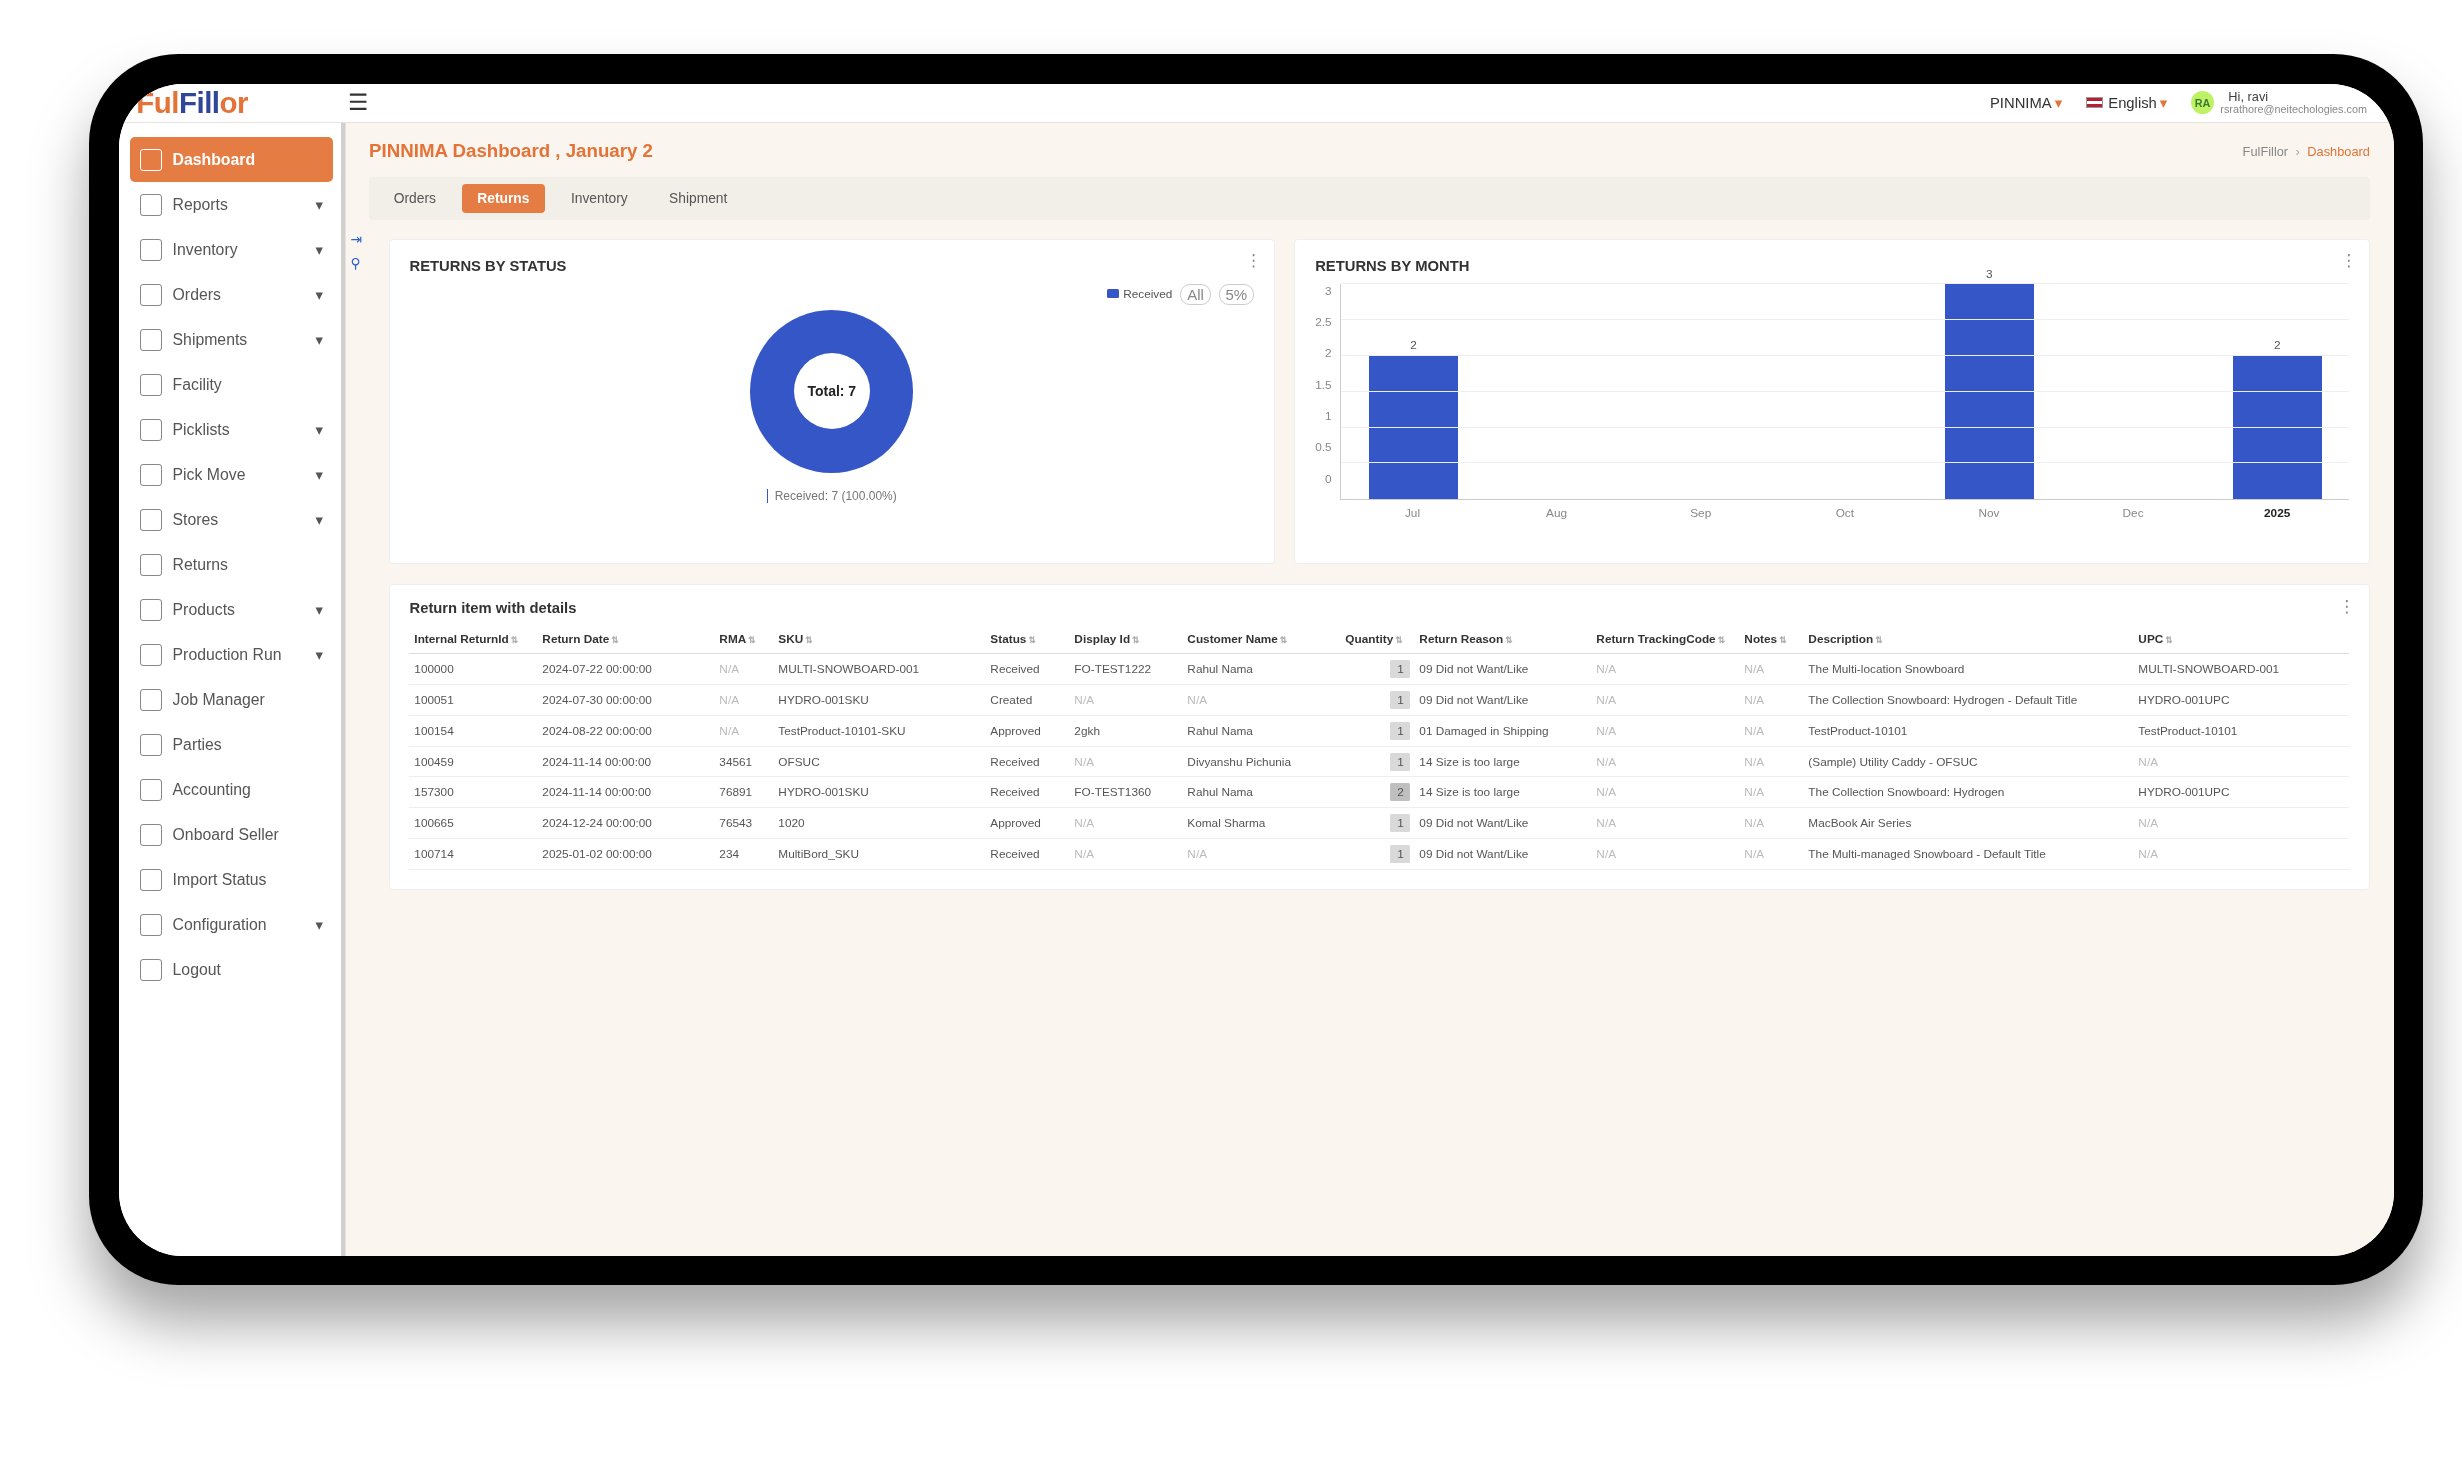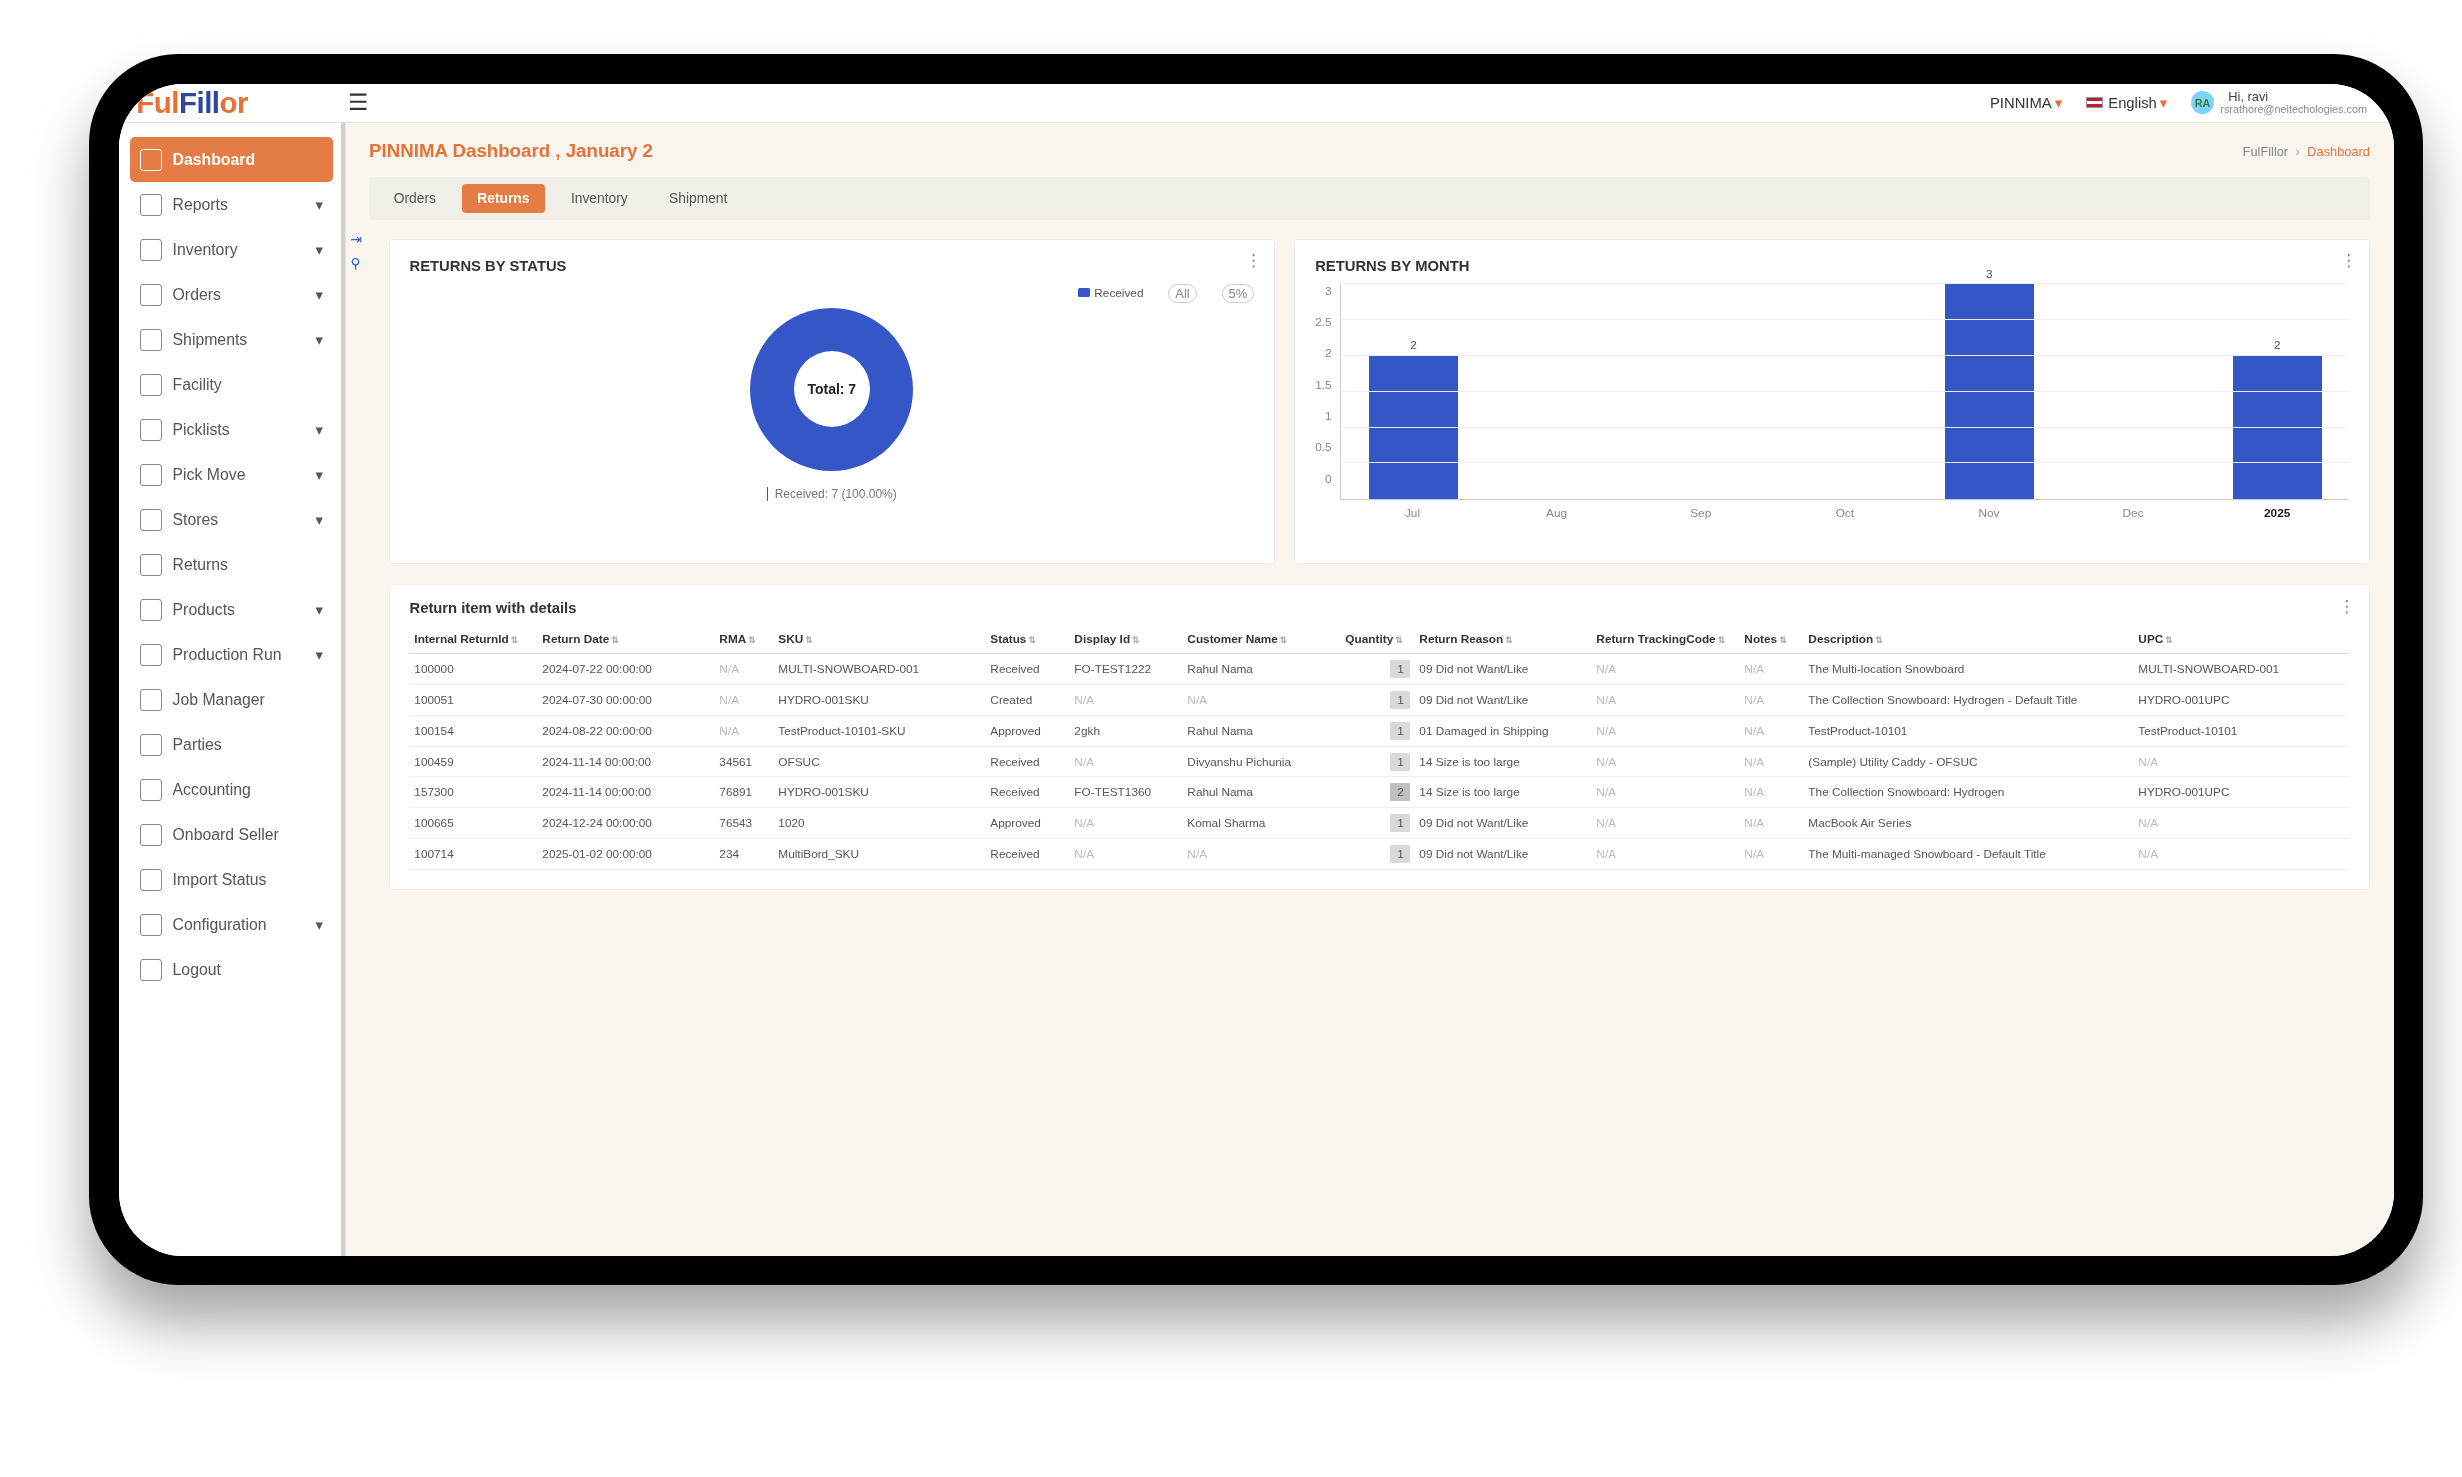--- a/index.html
+++ b/index.html
@@ -46,21 +46,21 @@
   .logo .l1 { color: #e57236; }
   .logo .l2 { color: #2f4699; }
   .logo .l3 { color: #e57236; }
   .menu-toggle {
     font-size: 22.7px; color: #333; margin-left: 4.9px; cursor: pointer;
   }
   .topbar-spacer { flex: 1; }
   .tb-item { margin-left: 23.6px; display: flex; align-items: center; font-size: 14.8px; color: #333; }
   .tb-dd::after { content: " \25BE"; color: #e57236; margin-left: 3px; }
   .flag { width: 17.7px; height: 11.8px; background: linear-gradient(#b22234 0 33%, #fff 33% 66%, #b22234 66%); margin-right: 4.9px; border: 0.5px solid #999; }
-  .avatar-circle { width: 23.6px; height: 23.6px; border-radius: 50%; background: #7dd3fc; color: #3a7a35; display:flex; align-items:center; justify-content:center; font-size:10.8px; font-weight:700; margin-right: 5.9px; }
+  .avatar-circle { width: 23.6px; height: 23.6px; border-radius: 50%; background: #bef264; color: #3a7a35; display:flex; align-items:center; justify-content:center; font-size:10.8px; font-weight:700; margin-right: 5.9px; }
   .user-lines { display:flex; flex-direction:column; line-height:1.1; }
   .user-hi { color:#404040; font-size:12.8px;margin-left:8px; }
   .user-email { color:#888; font-size:10.8px; }
 
   
   .body {
     flex: 1;
     display: flex;
     min-height: 0;
   }
@@ -138,21 +138,21 @@
     border:0.5px solid #eee;
   }
   .card .menu-dots { position:absolute; right:11.8px; top:9.8px; font-size:16.7px; color:#888; cursor:pointer; }
   .card-title { font-size:14.8px; font-weight:700; color:#333; margin-bottom:9.8px; }
   .card.status { width: 886px; height: 325px; }
   .card.month  { flex:1; height: 325px; }
 
   
   .legend-row { display:flex; justify-content:flex-end; align-items:center; gap:7.9px; font-size:11.8px; color:#555; }
   .leg-swatch { width:12.8px; height:8.9px; background:#3556c6; border-radius:1.5px; display:inline-block; margin-right:3.9px; }
-  .leg-pill { border:1px solid #ccc; border-radius:9.8px; padding:1px 5.9px; font-size:13px; color:#888;margin-left:17px; }
+  .leg-pill { border:1px solid #ccc; border-radius:9.8px; padding:1px 5.9px; font-size:15px; color:#888; }
   .donut-wrap { display:flex; flex-direction:column; align-items:center; margin-top:4.9px; }
   .donut {
     width: 163px; height: 163px; border-radius:50%;
     background: conic-gradient(#3556c6 0deg 360deg);
     display:flex; align-items:center; justify-content:center;
     position:relative;
   }
   .donut::before { content:""; width:76px; height:76px; border-radius:50%; background:#fff; position:absolute; }
   .donut-center { position:relative; font-size:14px; font-weight:700; color:#222; text-align:center; }
   .donut-caption { margin-top: 16.7px; font-size:12px; color:#777; border-left:1px solid #3556c6; padding-left:6.9px; }

